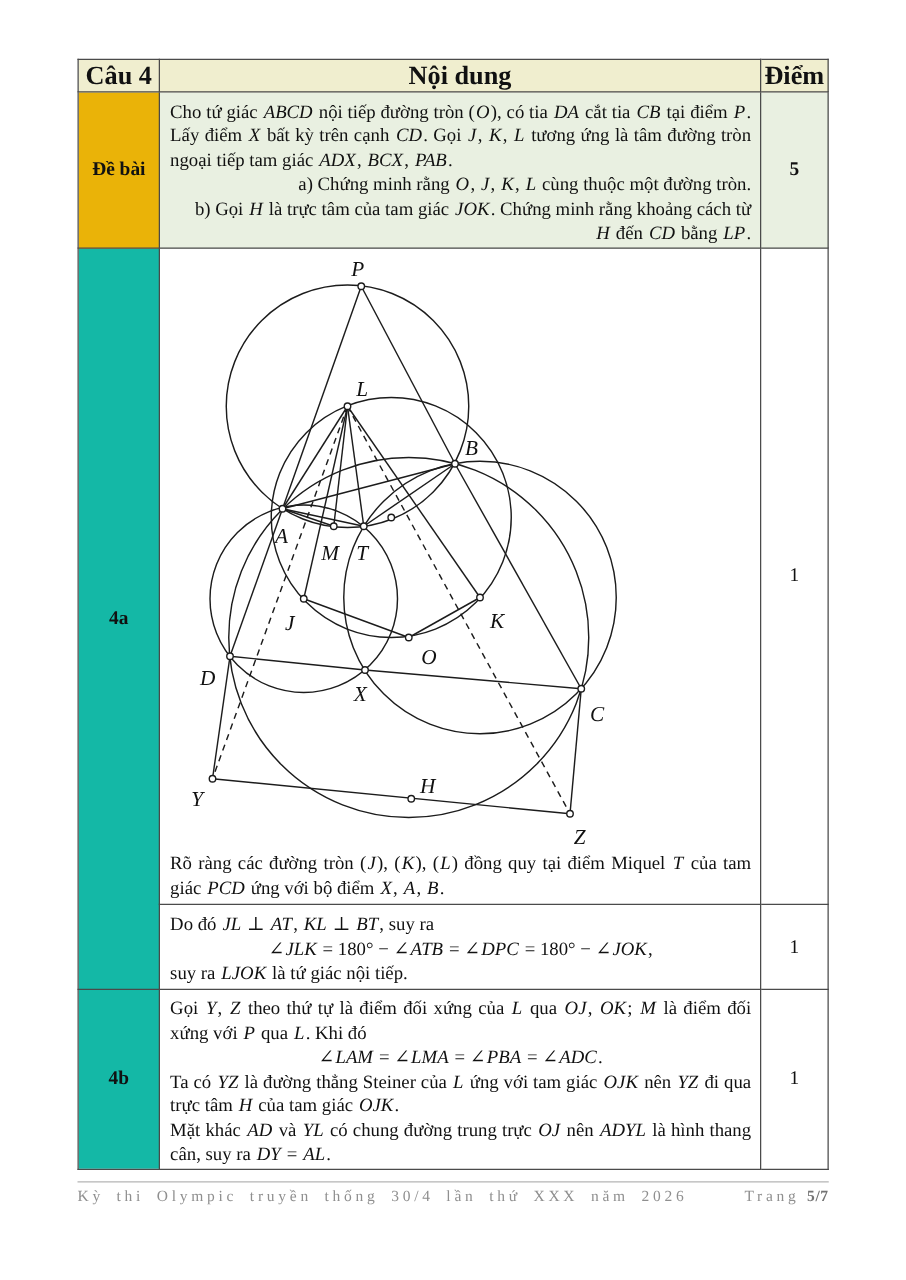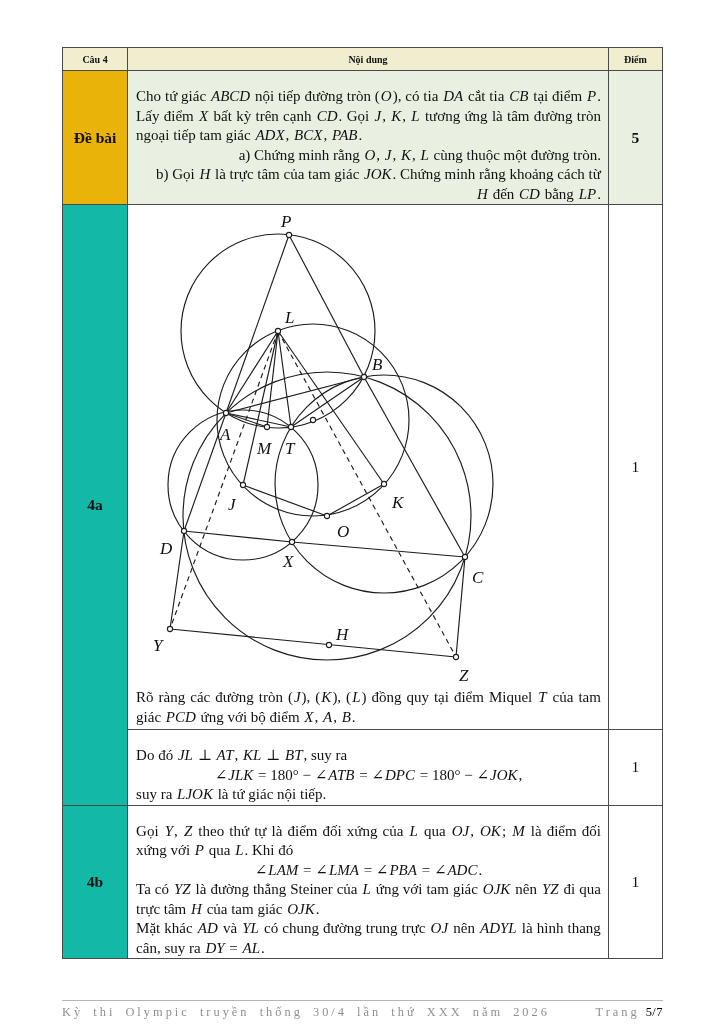--- a/index.html
+++ b/index.html
@@ -6,43 +6,43 @@
   .page{
     position:relative;width:725px;height:1024px;background:#ffffff;
     font-family:"Liberation Serif","DejaVu Serif",serif;color:#111;
     overflow:hidden;
   }
   table.main{
     position:absolute;left:62px;top:47px;border-collapse:collapse;table-layout:fixed;
     width:601px;
   }
   table.main td, table.main th{border:1px solid #4a4a4a;vertical-align:middle;}
-  th.hc{background:#f0eecf;font-size:10px;font-weight:bold;text-align:center;height:22px;padding:0;}
+  th.hc{background:#f0eecf;font-size:21px;font-weight:bold;text-align:center;height:22px;padding:0;}
   td.lblcell{background:#eab308;font-weight:bold;font-size:15.5px;text-align:center;}
   td.lblwhite{background:#14b8a6;font-weight:bold;font-size:15.5px;text-align:center;}
   td.scorecell{text-align:center;font-size:15.5px;background:#ffffff;}
   td.greenrow{background:#e9f0e1;}
-  td.content{padding:16px 7px 0 8px;font-size:15px;line-height:1.3;text-align:justify;}
+  td.content{padding:6px 7px 0 8px;font-size:15px;line-height:1.3;text-align:justify;}
   td.nopad{padding:0;vertical-align:top;background:#fff;}
   .para{margin:0;}
   .indent{text-indent:18px;text-align:right;}
   .eqline{text-align:center;margin:0;}
   .caption{padding:2px 7px 0 8px;font-size:15px;line-height:1.35;text-align:justify;}
   i{padding:0 1px;font-style:italic;}
   .figwrap{display:block;}
   svg.fig{display:block;margin:0 auto;}
   .footer{
-    position:absolute;left:62px;top:1000px;width:601px;
+    position:absolute;left:62px;top:945px;width:601px;
     border-top:1px solid #b5b5b5;padding-top:4px;
     display:flex;justify-content:space-between;align-items:baseline;
     font-size:12.4px;
   }
   .footer .ftxt{color:#8f8f8f;letter-spacing:3px;word-spacing:4px;white-space:nowrap;}
   .footer .fright{white-space:nowrap;}
-  .footer .fpage{color:#000000;font-weight:normal;letter-spacing:0.5px;margin-left:6px;}
+  .footer .fpage{color:#737373;font-weight:bold;letter-spacing:0.5px;margin-left:6px;}
 </style>
 </head>
 <body>
 
 <div class="page">
 
   <table class="main">
     <colgroup>
       <col style="width:65px">
         <col style="width:480px">

